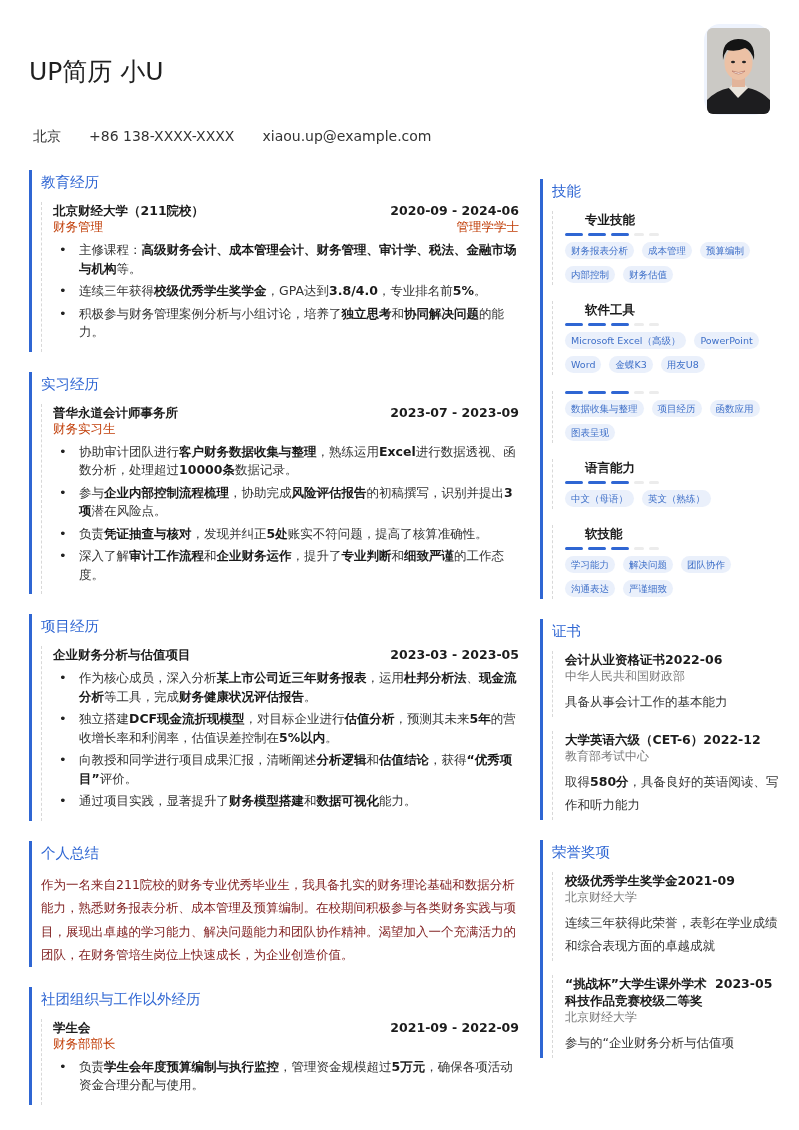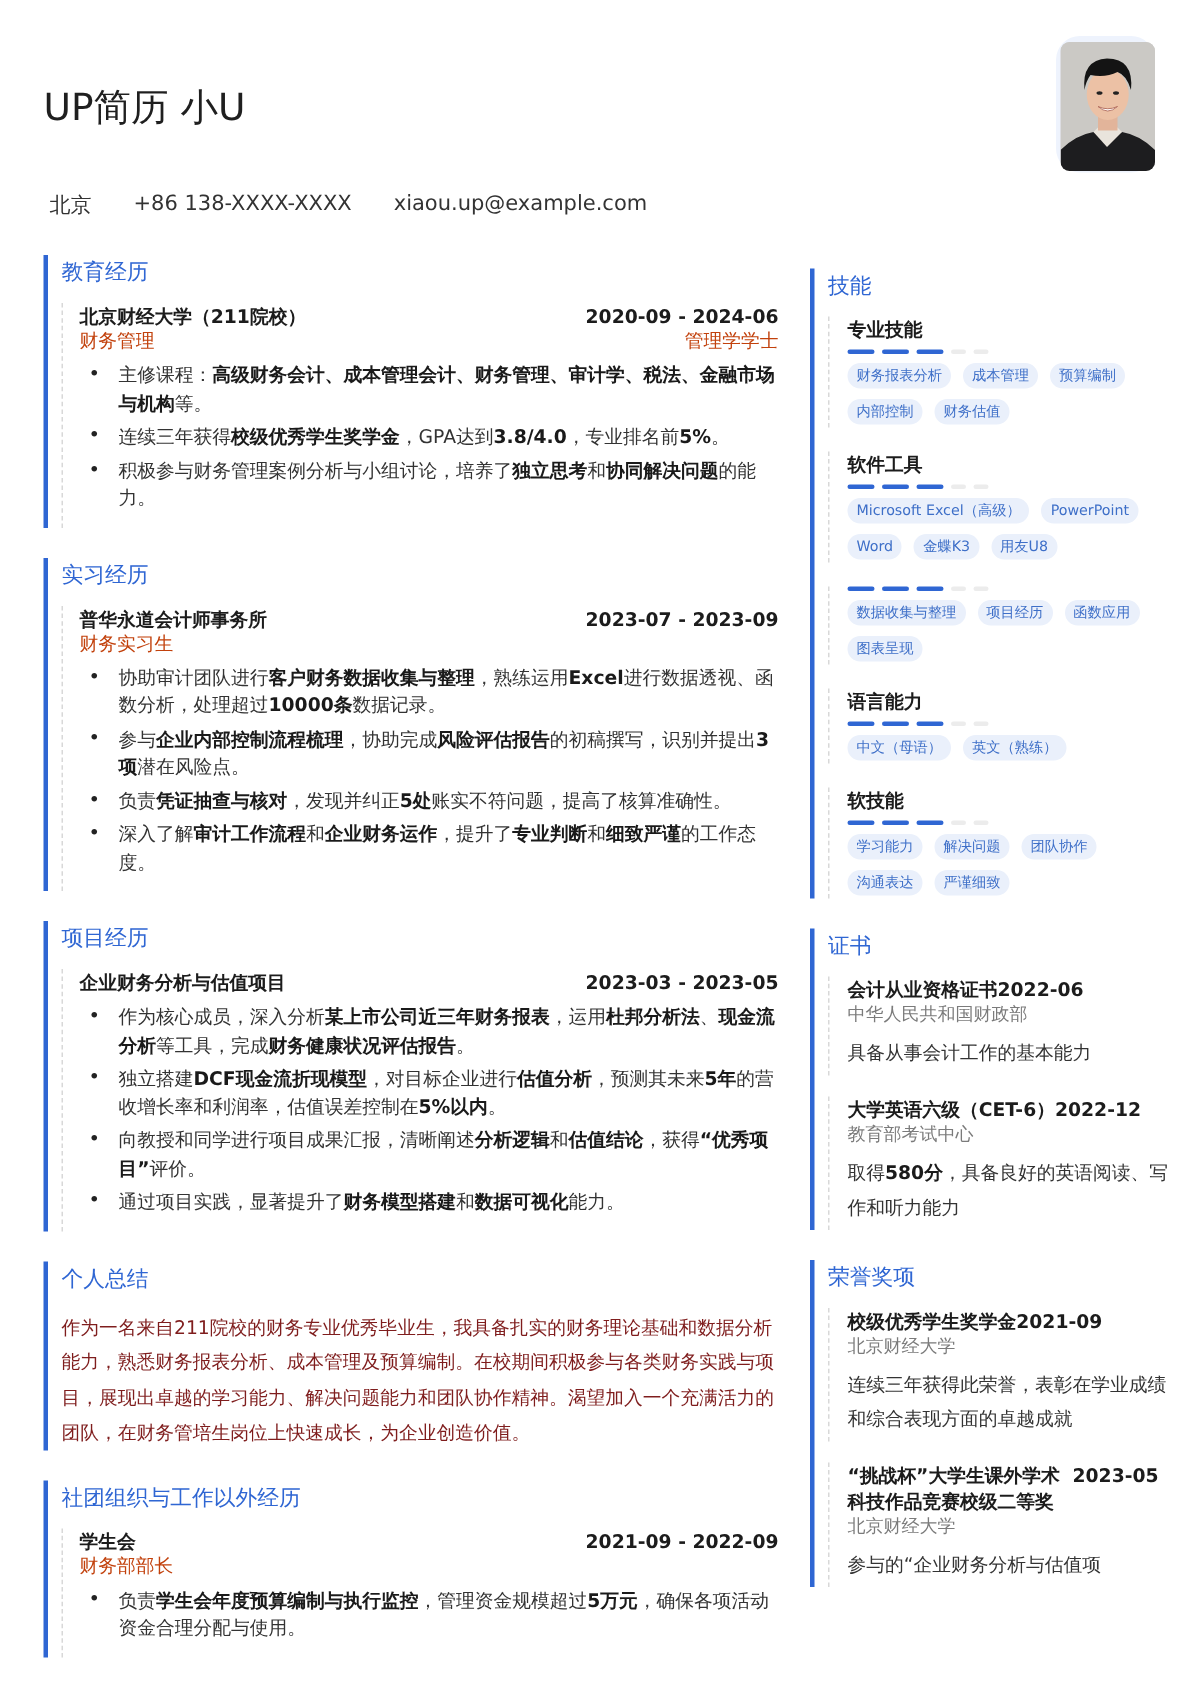--- a/index.html
+++ b/index.html
@@ -20,21 +20,21 @@
   .entry { position: relative; border-left: 1px dashed #d8d8d8; padding-left: 11px; margin-left: 0; padding-bottom: 6px; }
   .entry-head { display: flex; justify-content: space-between; align-items: baseline; font-size: 12.5px; font-weight: 700; color: #1c1c1c; line-height: 17px; }
   .entry-sub { display: flex; justify-content: space-between; font-size: 12.5px; color: #c2410c; line-height: 16px; }
   .bullets { list-style: none; margin-top: 6px; padding-left: 0; }
   .bullets li { position: relative; padding-left: 26px; font-size: 12.5px; line-height: 18.5px; color: #333; margin-bottom: 4px; }
   .bullets li::before { content: "•"; position: absolute; left: 6px; top: 0; color: #222; font-size: 13px; }
   .bullets b { color: #1a1a1a; font-weight: 700; }
   .summary { font-size: 12.5px; line-height: 23.5px; color: #7f1d1d; padding-right: 2px; }
 
   .skill-group { border-left: 1px dashed #d8d8d8; padding-left: 12px; margin-bottom: 16px; padding-bottom: 2px; }
-  .skill-name { font-size: 12.5px; font-weight: 700; color: #1c1c1c; line-height: 18px; margin-bottom: 4px; }
+  .skill-name { font-size: 12.5px; font-weight: 700; color: #1c1c1c; line-height: 18px; margin-bottom: 4px; margin-left: 20px; }
   .level { display: flex; gap: 5px; margin-bottom: 6px; }
   .level span { width: 18px; height: 3px; border-radius: 2px; background: #2f66d3; }
   .level span.off { width: 10px; background: #ececec; }
   .tags { display: flex; flex-wrap: wrap; gap: 7px 8px; }
   .tag { font-size: 9.5px; color: #3e6fc8; background: #eaf0fb; border-radius: 9px; padding: 3px 6px; line-height: 11px; }
 
   .r-entry { border-left: 1px dashed #d8d8d8; padding-left: 12px; margin-bottom: 14px; padding-bottom: 4px; }
   .r-head { display: flex; justify-content: flex-start; font-size: 12.5px; font-weight: 700; color: #1c1c1c; line-height: 17px; }
   .r-head .t { max-width: 150px; }
   .r-sub { font-size: 12px; color: #7b7b7b; line-height: 16px; }

